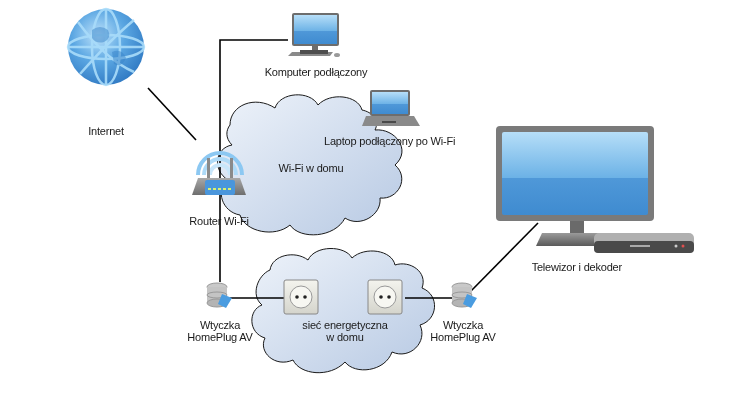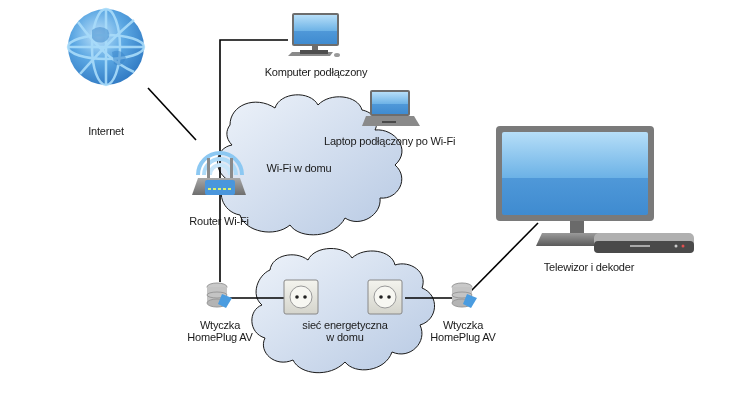--- a/index.html
+++ b/index.html
@@ -149,32 +149,32 @@
 </svg>
 
 <div class="lbl" style="left:84px;top:104px;width:44px;margin-top:21px;">Internet</div>
 
 <div class="lbl" style="left:256px;top:66px;width:120px;">
   <div>Komputer podłączony</div>
 </div>
 
 <div class="lbl" style="left:324px;top:135px;width:130px;">Laptop podłączony po Wi-Fi</div>
 
-<div class="lbl" style="left:264px;top:162px;width:70px;">Wi-Fi w domu</div>
+<div class="lbl" style="left:276px;top:162px;width:70px;">Wi-Fi w domu</div>
 
 <div class="lbl" style="left:186px;top:202px;width:66px;margin-top:13px;">Router Wi-Fi</div>
 
 <div class="lbl" style="left:187px;top:319px;width:66px;">
   <div>Wtyczka</div>
   <div>HomePlug AV</div>
 </div>
 
 <div class="lbl" style="left:298px;top:319px;width:94px;">
   <div>sieć energetyczna</div>
   <div>w domu</div>
 </div>
 
 <div class="lbl" style="left:430px;top:319px;width:66px;">
   <div>Wtyczka</div>
   <div>HomePlug AV</div>
 </div>
 
-<div class="lbl" style="left:539px;top:261px;width:100px;">Telewizor i dekoder</div>
+<div class="lbl" style="left:522px;top:261px;width:100px;text-align:right;">Telewizor i dekoder</div>
 
 </body></html>

